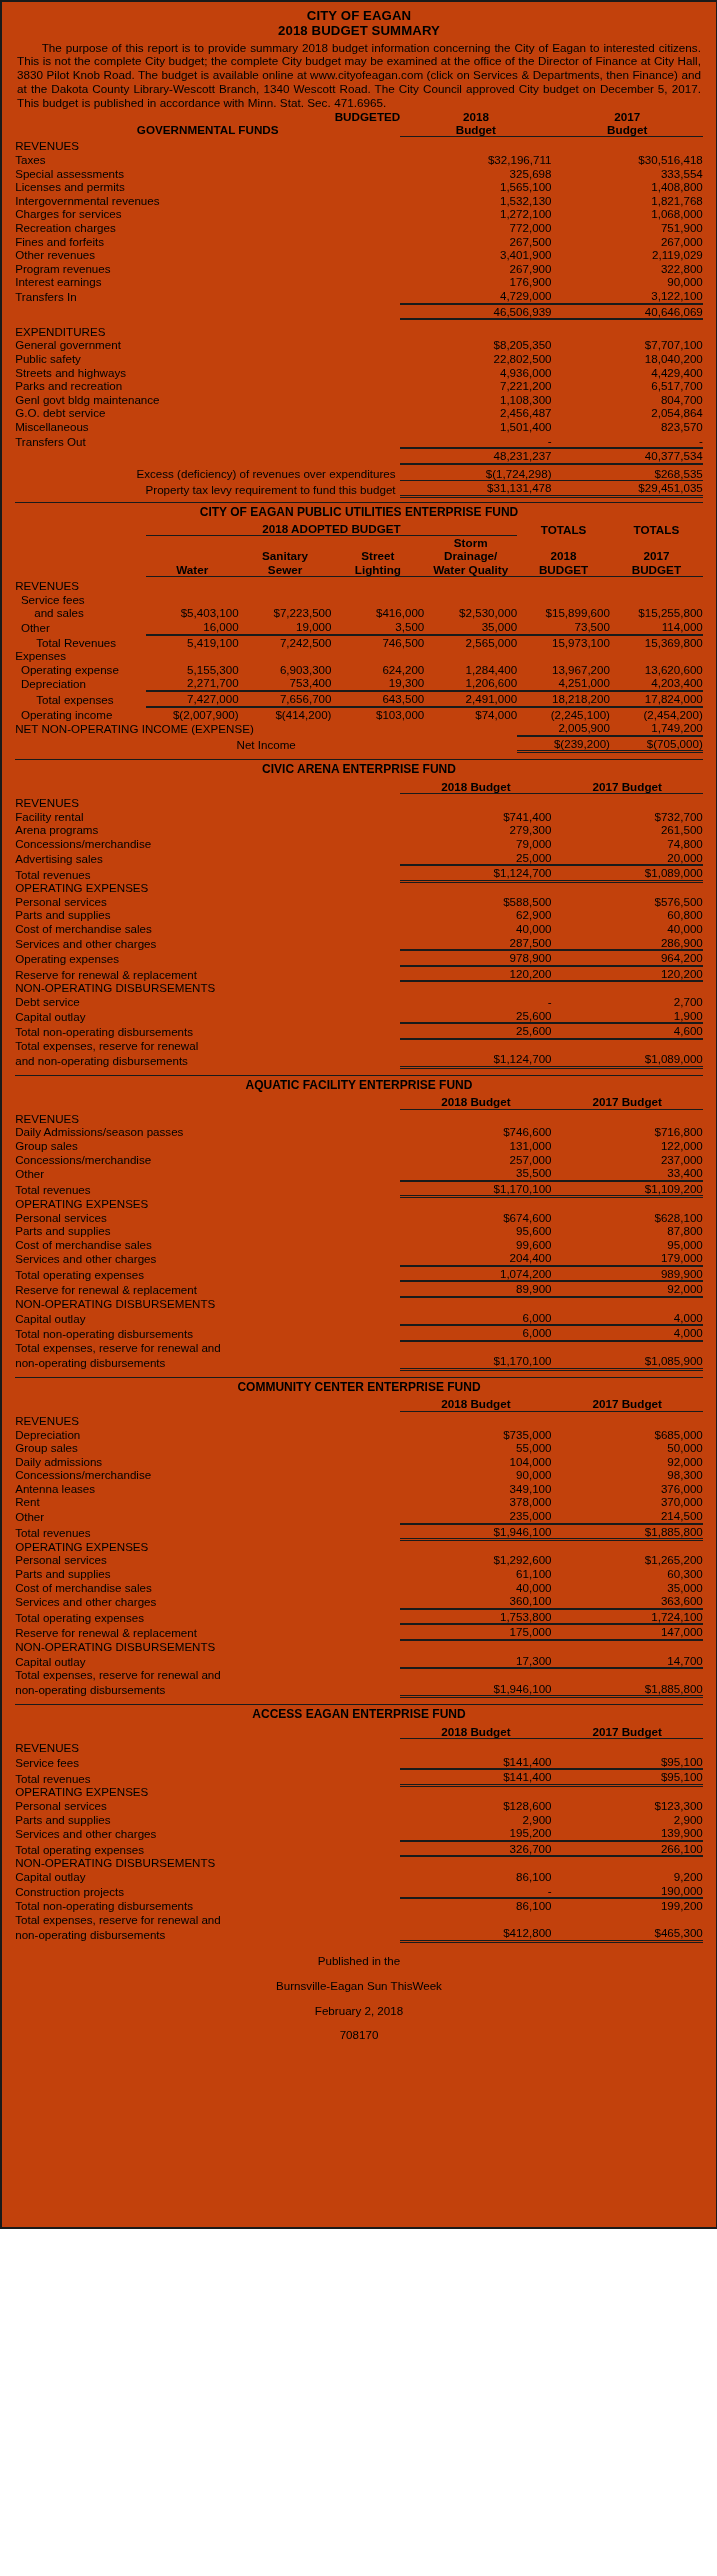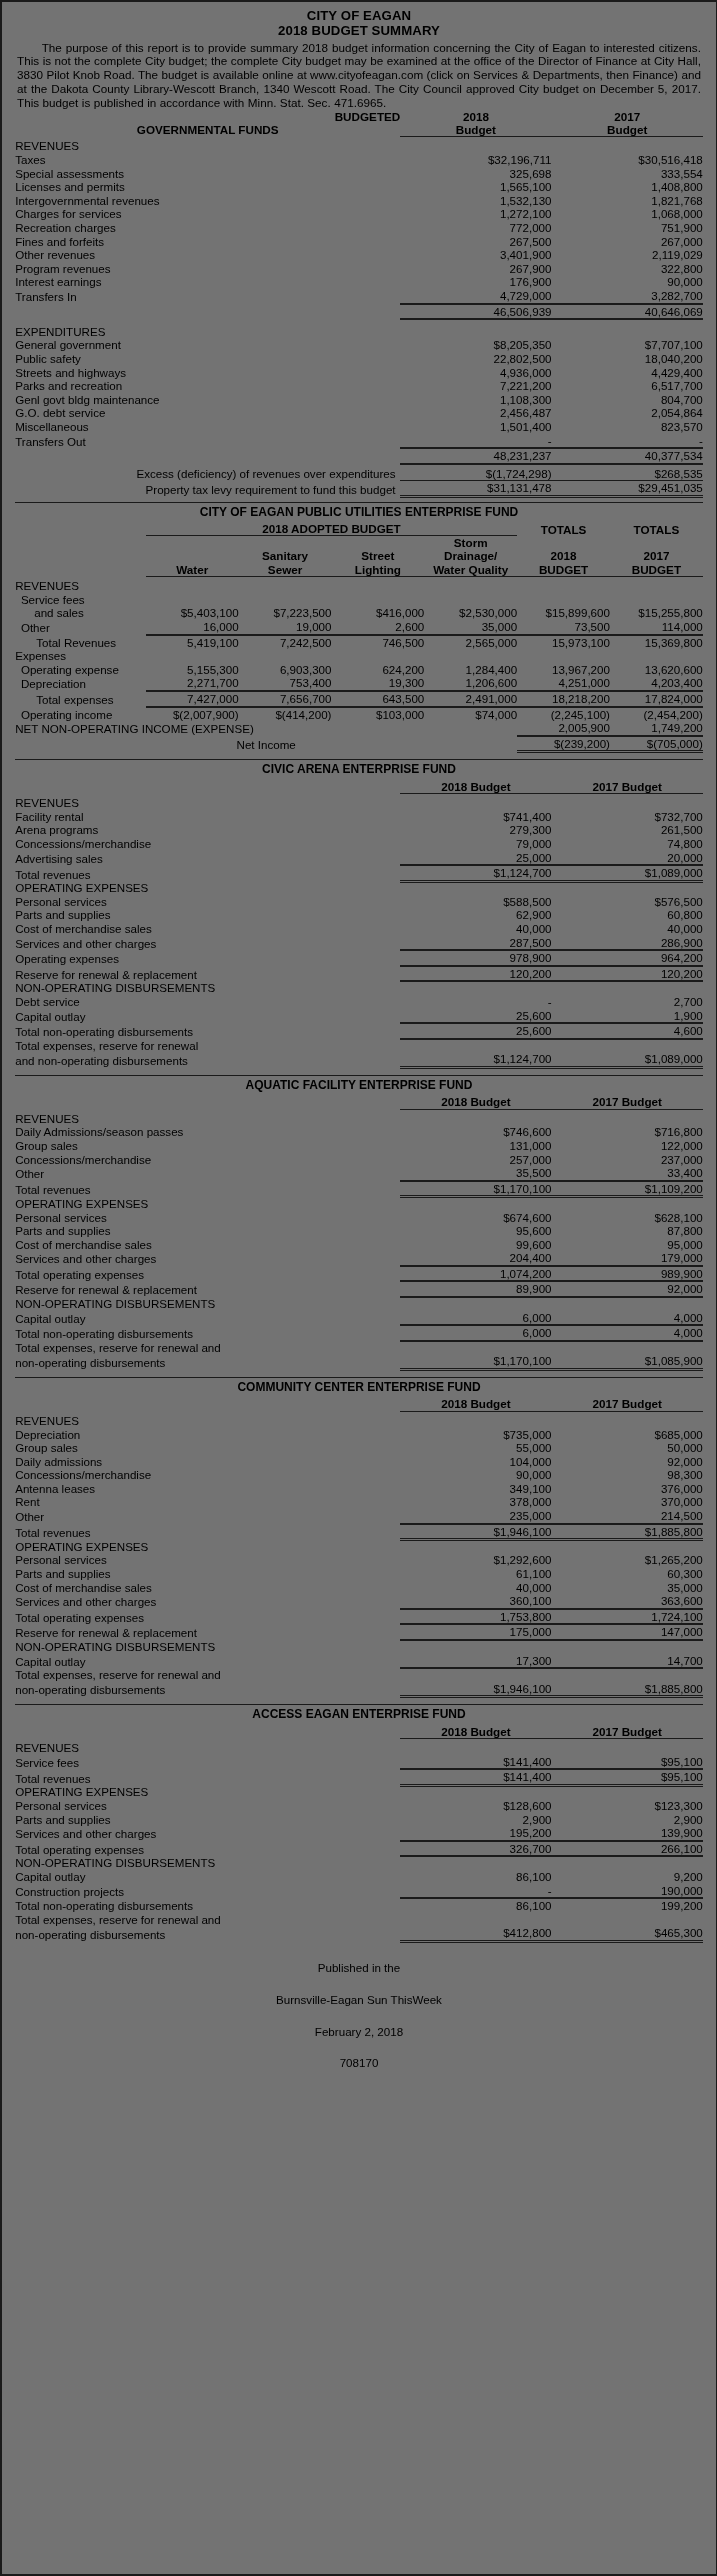--- a/index.html
+++ b/index.html
@@ -6,23 +6,23 @@
     margin: 0;
     padding: 0;
     background: #ffffff;
   }
   body {
     font-family: "Liberation Sans", sans-serif;
     color: #000000;
   }
   #page {
     width: 718px;
-    height: 2576px;
+    height: 2229px;
     box-sizing: border-box;
-    background: #737373;
+    background: #c2410c;
     border: 2.8px solid #1a1a1a;
     padding: 5.7px 13.2px 3.8px 13.2px;
     position: relative;
     overflow: hidden;
   }
 
   
   .doc-title {
     text-align: center;
     font-weight: bold;
@@ -102,21 +102,21 @@
     font-size: 11.7px;
     line-height: 13.2px;
     text-align: center;
   }
   .hdr-underline { border-bottom: 1.9px solid #1a1a1a; }
 
   .footer {
     text-align: center;
     font-size: 11.6px;
     line-height: 13.8px;
-    margin-top: 18px;
+    margin-top: 11px;
   }
 </style>
 </head>
 <body>
 
 <div id="page">
 
   <div class="doc-title">CITY OF EAGAN</div>
   <div class="doc-title">2018 BUDGET SUMMARY</div>
   <div class="intro">The purpose of this report is to provide summary 2018 budget information concerning the City of Eagan to interested citizens.  This is not the complete City budget; the complete City budget may be examined at the office of the Director of Finance at City Hall, 3830 Pilot Knob Road.  The budget is available online at  www.cityofeagan.com (click on Services &amp; Departments, then Finance) and at the Dakota County Library-Wescott Branch, 1340 Wescott Road.  The City Council approved City budget on December 5, 2017.  This budget is published in accordance with Minn. Stat. Sec. 471.6965.</div>
@@ -193,21 +193,21 @@
           <td class="num">322,800</td>
         </tr>
     <tr>
           <td class="lbl i2">Interest earnings</td>
           <td class="num">176,900</td>
           <td class="num">90,000</td>
         </tr>
     <tr>
           <td class="lbl i2">Transfers In</td>
           <td class="num ulth">4,729,000</td>
-          <td class="num ulth">3,282,700</td>
+          <td class="num ulth">3,122,100</td>
         </tr>
     <tr>
           <td class="lbl i2"></td>
           <td class="num ulth">46,506,939</td>
           <td class="num ulth">40,646,069</td>
         </tr>
 
     <tr class="sp2">
           <td colspan="3"></td>
         </tr>
@@ -343,21 +343,21 @@
       <td class="num">$7,223,500</td>
       <td class="num">$416,000</td>
       <td class="num">$2,530,000</td>
       <td class="num">$15,899,600</td>
       <td class="num">$15,255,800</td>
     </tr>
     <tr>
       <td class="lbl" style="padding-left:5.7px">Other</td>
       <td class="num ulth">16,000</td>
       <td class="num ulth">19,000</td>
-      <td class="num ulth">2,600</td>
+      <td class="num ulth">3,500</td>
       <td class="num ulth">35,000</td>
       <td class="num ulth">73,500</td>
       <td class="num ulth">114,000</td>
     </tr>
     <tr>
       <td class="lbl" style="padding-left:21px">Total Revenues</td>
       <td class="num">5,419,100</td>
       <td class="num">7,242,500</td>
       <td class="num">746,500</td>
       <td class="num">2,565,000</td>

